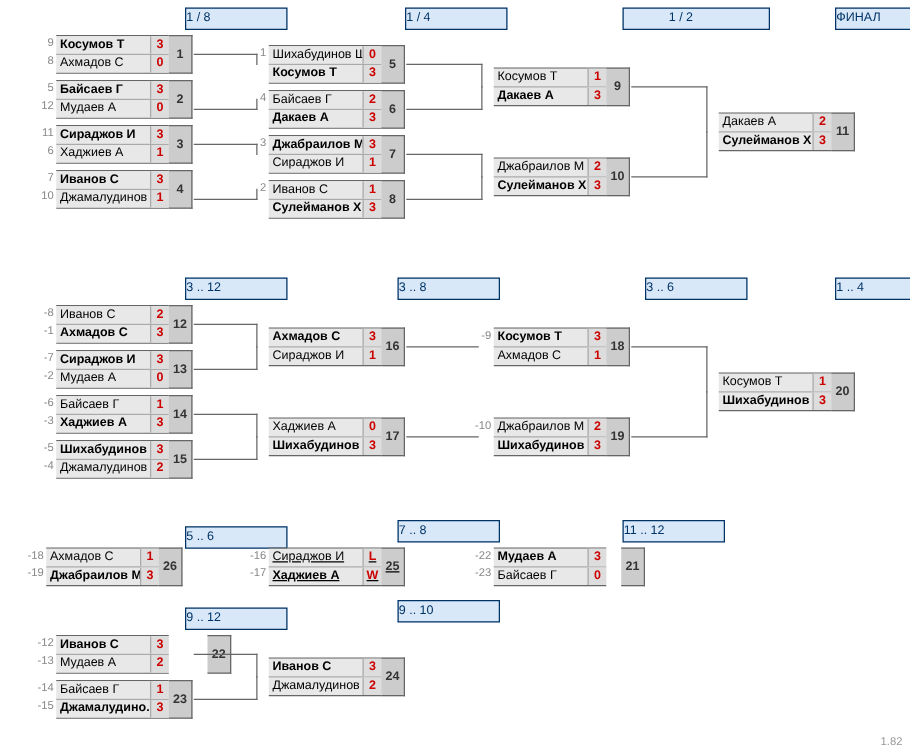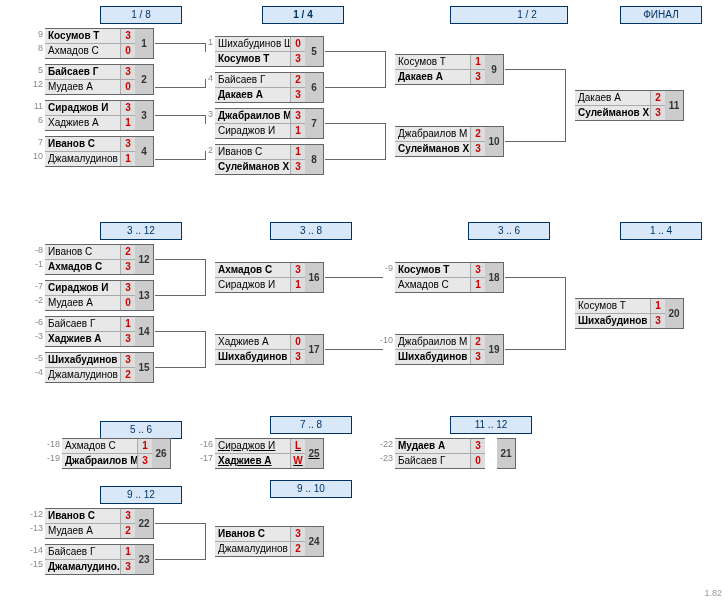--- a/index.html
+++ b/index.html
@@ -10,25 +10,25 @@
     padding: 0;
     width: 728px;
     height: 600px;
     position: relative;
   }
   .stage-label {
     position: absolute;
     width: 80px;
     height: 16px;
     line-height: 16px;
-    text-align: center;
     background: #d8e8f8;
     border: 1px solid #003366;
     color: #003366;
     font-size: 10px;
+    margin-left: 48px;
   }
   .match {
     position: absolute;
     display: flex;
   }
   .match .pair {
     width: 90px;
     border-top: 1px solid #666;
     border-bottom: 1px solid #666;
   }
@@ -89,21 +89,21 @@
     border-style: solid;
     border-width: 0;
   }
 </style>
 </head>
 <body>
 
 <div class="version">1.82</div>
 
 <div class="stage-label" style="left: 100px; top: 6px;">1 / 8</div>
-<div class="stage-label" style="left: 262px; top: 6px; font-weight: bold;">1 / 4</div>
+<div class="stage-label" style="left: 276px; top: 6px;">1 / 4</div>
 <div class="stage-label" style="left: 450px; top: 6px; padding-left: 36px;">1 / 2</div>
 <div class="stage-label" style="left: 620px; top: 6px;">ФИНАЛ</div>
 <div class="stage-label" style="left: 100px; top: 222px;">3 .. 12</div>
 <div class="stage-label" style="left: 270px; top: 222px;">3 .. 8</div>
 <div class="stage-label" style="left: 468px; top: 222px;">3 .. 6</div>
 <div class="stage-label" style="left: 620px; top: 222px;">1 .. 4</div>
 <div class="stage-label" style="left: 100px; top: 421px;">5 .. 6</div>
 <div class="stage-label" style="left: 270px; top: 416px;">7 .. 8</div>
 <div class="stage-label" style="left: 450px; top: 416px;">11 .. 12</div>
 <div class="stage-label" style="left: 100px; top: 486px;">9 .. 12</div>
@@ -383,21 +383,21 @@
         <div class="name">Косумов Т</div>
         <div class="score red">1</div>
       </div>
       <div class="row">
         <div class="name bold">Шихабудинов Ш</div>
         <div class="score red">3</div>
       </div>
     </div>
     <div class="num">20</div>
   </div>
-<div class="match" style="left: 62px; top: 438px;">
+<div class="match" style="left: 37px; top: 438px;">
     <div class="seed s1">-18</div>
     <div class="seed s2">-19</div>
     <div class="pair">
       <div class="row">
         <div class="name">Ахмадов С</div>
         <div class="score red">1</div>
       </div>
       <div class="row">
         <div class="name bold">Джабраилов М</div>
         <div class="score red">3</div>
@@ -428,21 +428,21 @@
         <div class="name bold">Мудаев А</div>
         <div class="score red">3</div>
       </div>
       <div class="row">
         <div class="name">Байсаев Г</div>
         <div class="score red">0</div>
       </div>
     </div>
     <div class="num">21</div>
   </div>
-<div class="match" style="left: 45px; top: 508px;">
+<div class="match" style="left: 45px; top: 508px; gap: 31px;">
     <div class="seed s1">-12</div>
     <div class="seed s2">-13</div>
     <div class="pair">
       <div class="row">
         <div class="name bold">Иванов С</div>
         <div class="score red">3</div>
       </div>
       <div class="row">
         <div class="name">Мудаев А</div>
         <div class="score red">2</div>

